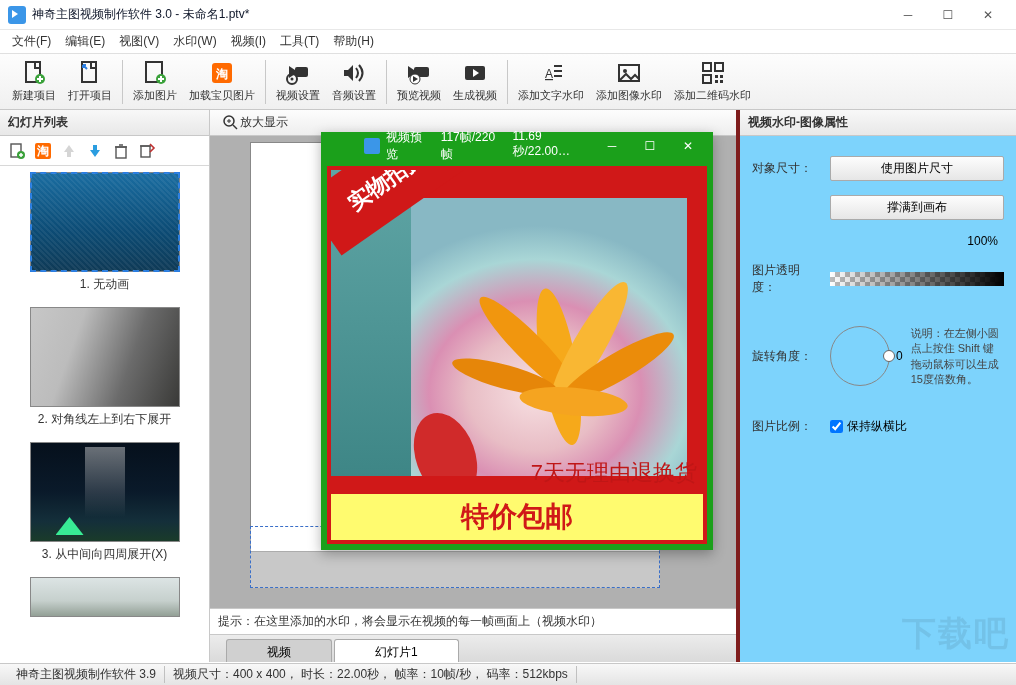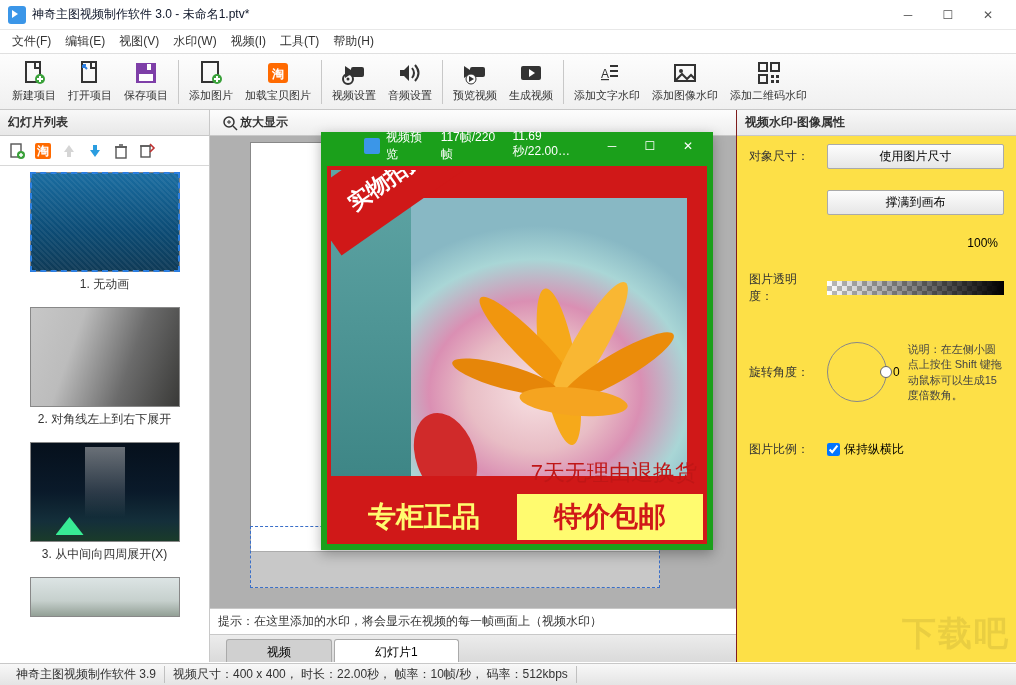--- a/index.html
+++ b/index.html
@@ -30,29 +30,29 @@
 .panel-head { background: linear-gradient(#f8f8f8,#e8e8e8); border-bottom: 1px solid #c8c8c8; padding: 4px 8px; font-weight: bold; color: #333; }
 .slide-tools { height: 30px; display: flex; align-items: center; gap: 4px; padding: 2px 6px; border-bottom: 1px solid #d8d8d8; }
 .slide-tools .ico { width: 22px; height: 22px; display:flex; align-items:center; justify-content:center; border: 1px solid transparent; }
 .slides { flex: 1; overflow: auto; padding: 6px 0; }
 .slide { margin-bottom: 14px; text-align: center; }
 .slide .thumb { width: 150px; height: 100px; margin: 0 auto 4px; border: 1px solid #888; position:relative; overflow:hidden; }
 .slide .cap { color: #333; }
 
 .center { flex: 1; display: flex; flex-direction: column; background: #fff; position: relative; }
 .canvas-tools { height: 26px; display:flex; align-items:center; gap:4px; padding:2px 8px; border-bottom:1px solid #c8c8c8; background: linear-gradient(#fdfdfd,#eee); }
-.canvas-tools .ct { display:flex; align-items:center; gap:2px; padding:0 4px; color:#333;font-weight:bold; }
+.canvas-tools .ct { display:flex; align-items:flex-start; gap:2px; padding:0 4px; color:#333; }
 .canvas-area { flex:1; background:#b0b0b0; position:relative; overflow:hidden; }
 .hint-bar { padding: 4px 8px; background:#fff; border-top:1px solid #c8c8c8; color:#333; }
 .file-tabs { height: 28px; background: linear-gradient(#ececec,#dadada); border-top:1px solid #c8c8c8; display:flex; padding-left: 16px; }
 .file-tab { padding: 4px 40px; background:#d0d0d0; border:1px solid #aaa; border-bottom:none; margin-right:2px; margin-top:4px; border-radius:3px 3px 0 0; }
 .file-tab.active { background:#fff; }
 
-.right { width: 280px; border-left: 1px solid #7f1d1d; background:#fde047; display:flex; flex-direction:column; }
-.props { padding: 8px 12px; display:flex; flex-direction:column; gap: 21px; }
+.right { width: 280px; border-left: 4px solid #7f1d1d; background:#7dd3fc; display:flex; flex-direction:column; }
+.props { padding: 20px 12px; display:flex; flex-direction:column; gap: 14px; }
 .prop-row { display:flex; align-items:center; gap:8px; }
 .prop-label { width: 70px; color:#333; }
 .r-btn { flex:1; padding: 3px 0; background: linear-gradient(#fdfdfd,#e6e6e6); border:1px solid #aaa; border-radius:2px; text-align:center; }
 .opacity-bar { flex:1; height:14px; background: repeating-conic-gradient(#bbb 0% 25%, #fff 0% 50%) 0 0/10px 10px; position:relative; }
 .opacity-bar::after { content:""; position:absolute; inset:0; background: linear-gradient(to right, rgba(0,0,0,0), #000); }
 .rotate-circle { width:60px; height:60px; border:1px solid #888; border-radius:50%; position:relative; }
 .rotate-circle::after { content:""; position:absolute; top:50%; right:-6px; width:10px; height:10px; border:1px solid #666; border-radius:50%; background:#fff; transform:translateY(-50%); }
 
 .statusbar { position:absolute; bottom:0; left:0; right:0; height:22px; background: linear-gradient(#f8f8f8,#e4e4e4); border-top:1px solid #c8c8c8; display:flex; align-items:center; padding:0 8px; color:#333; }
 .statusbar .cell { padding: 0 8px; border-right:1px solid #c0c0c0; }
@@ -126,28 +126,20 @@
       <span class="lab">新建项目</span>
     </div>
   <div class="tb-btn">
       <svg class="tb-icon" viewBox="0 0 26 26">
         <rect x="5" y="2" width="14" height="20" fill="none" stroke="#333" stroke-width="2"></rect>
         <path d="M14 2 v6 h6" fill="none" stroke="#333" stroke-width="2"></path>
         <path d="M6 5 l4 4 M6 5 h3 M6 5 v3" stroke="#2a7de0" stroke-width="2" fill="none"></path>
       </svg>
       <span class="lab">打开项目</span>
     </div>
-  <div class="tb-btn">
-      <svg class="tb-icon" viewBox="0 0 26 26">
-        <rect x="3" y="3" width="20" height="20" fill="#7e3fa8"></rect>
-        <rect x="6" y="14" width="14" height="7" fill="#fff"></rect>
-        <rect x="14" y="4" width="4" height="6" fill="#fff"></rect>
-      </svg>
-      <span class="lab">保存项目</span>
-    </div>
   <div class="sep"></div>
   <div class="tb-btn">
       <svg class="tb-icon" viewBox="0 0 26 26">
         <rect x="4" y="2" width="16" height="20" fill="none" stroke="#333" stroke-width="2"></rect>
         <circle cx="19" cy="19" r="5" fill="#3aa13a"></circle>
         <path d="M19 16 v6 M16 19 h6" stroke="#fff" stroke-width="2"></path>
       </svg>
       <span class="lab">添加图片</span>
     </div>
   <div class="tb-btn">
@@ -365,21 +357,20 @@
           <ellipse cx="180" cy="150" rx="16" ry="75" fill="#f9b733" transform="rotate(30 180 150)"></ellipse>
           <ellipse cx="210" cy="170" rx="14" ry="65" fill="#eb8c0a" transform="rotate(60 210 170)"></ellipse>
           <ellipse cx="95" cy="180" rx="12" ry="55" fill="#e68609" transform="rotate(-75 95 180)"></ellipse>
           <ellipse cx="165" cy="205" rx="14" ry="55" fill="#f5a420" transform="rotate(95 165 205)"></ellipse>
           <ellipse cx="35" cy="260" rx="30" ry="45" fill="#d02a2a" transform="rotate(-20 35 260)"></ellipse>
         </svg>
       </div>
       <div class="pc-corner">实物拍摄</div>
       <div class="pc-return">7天无理由退换货</div>
       <div class="pc-bottom">
-        <div class="half h1">专柜正品</div>
         <div class="half h2">特价包邮</div>
       </div>
     </div>
   </div>
 </div>
 
 <div class="statusbar">
   <div class="cell">神奇主图视频制作软件 3.9</div>
   <div class="cell">
     <span>视频尺寸：</span><span>400 x 400，</span>

